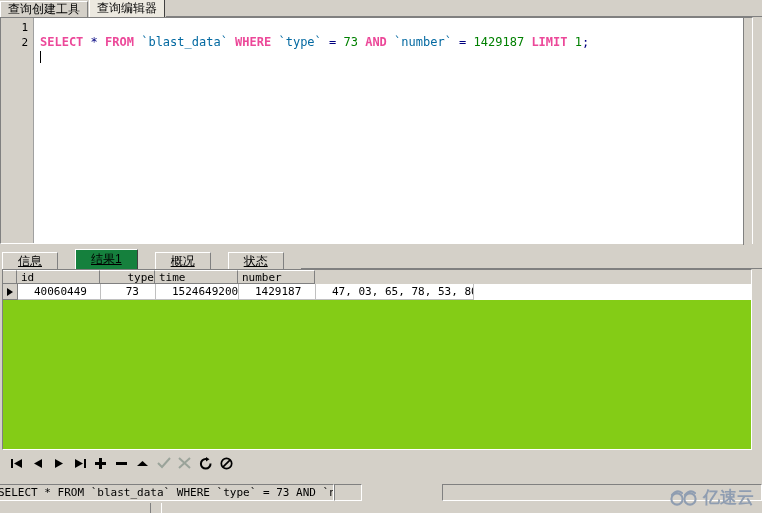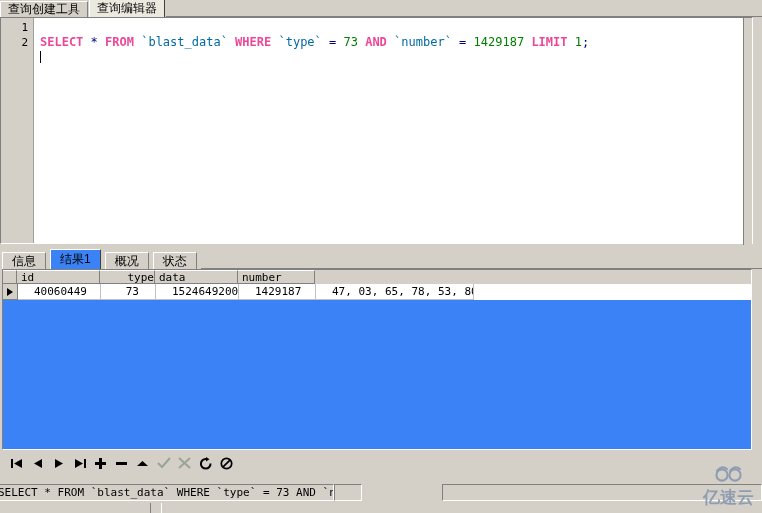--- a/index.html
+++ b/index.html
@@ -78,36 +78,36 @@
     background:#d4d0c8;border-left:1px solid #808080;
   }
 
   
   .restabs{
     position:absolute;left:0;top:250px;width:762px;height:19px;
     background:#d4d0c8;
   }
   .restabs .tabs{display:flex;align-items:flex-end;height:19px;padding-left:2px;}
   .rtab{
-    height:16px;line-height:16px;padding:0 9px;font-size:12px;
+    height:16px;line-height:16px;padding:0 15px;font-size:12px;
     background:#d4d0c8;color:#000;white-space:nowrap;
     border-left:1px solid #fff;border-top:1px solid #fff;
-    border-right:1px solid #808080;margin-right:4px;
+    border-right:1px solid #808080;margin-right:17px;text-decoration:underline;
   }
   .rtab.active{
-    height:19px;line-height:18px;background:#3b82f6;
+    height:19px;line-height:18px;background:#15803d;
     border-left:1px solid #fff;border-top:1px solid #fff;
     border-right:1px solid #404040;
   }
   .restabs .filler{flex:1;height:16px;border-bottom:1px solid #808080;}
 
   
   .grid-outer{
     position:absolute;left:2px;top:269px;width:750px;height:181px;
-    background:#3b82f6;
+    background:#84cc16;
     border:1px solid #808080;
     border-right-color:#fff;border-bottom-color:#fff;
     box-sizing:border-box;
     overflow:hidden;
   }
   .grid{
     font-family:"DejaVu Sans Mono","Liberation Mono",monospace;
     font-size:11px;
   }
   .ghead{display:flex;height:14px;background:#d4d0c8;}
@@ -173,21 +173,21 @@
   .sp-time{width:146px;flex:0 0 146px;font-family:"Liberation Sans",sans-serif;}
   .sp-rec{width:130px;flex:0 0 130px;font-family:"Liberation Sans",sans-serif;}
   .sp-end{flex:1;}
 
   
   .watermark{
     position:absolute;right:8px;bottom:4px;
     display:flex;align-items:center;gap:4px;
     color:#8c9bb0;font-size:17px;font-weight:bold;
     font-family:"DejaVu Sans","Liberation Sans",sans-serif;
-    opacity:.95;pointer-events:none;flex-direction:column;
+    opacity:.95;pointer-events:none;
   }
   .watermark .wm-mark{display:flex;align-items:center;}
 
   
   .nub{
     position:absolute;left:150px;top:503px;width:10px;height:10px;
     background:#d4d0c8;border-left:1px solid #808080;border-right:1px solid #fff;
   }
 </style>
 </head>
@@ -225,21 +225,21 @@
       <div class="filler"></div>
     </div>
   </div>
 
   <div class="grid-outer">
     <div class="grid">
       <div class="ghead">
         <div class="gcell rowhdr"></div>
         <div class="gcell" style="width:83px;flex:0 0 83px;">id</div>
         <div class="gcell" style="width:55px;flex:0 0 55px;text-align:right;">type</div>
-        <div class="gcell" style="width:83px;flex:0 0 83px;">data</div>
+        <div class="gcell" style="width:83px;flex:0 0 83px;">time</div>
         <div class="gcell" style="width:77px;flex:0 0 77px;">number</div>
       </div>
       <div class="grow">
         <div class="rowhdr">
           <span class="tri"></span>
         </div>
         <div class="gcell num-cell" style="width:83px;flex:0 0 83px;">40060449</div>
         <div class="gcell num-cell" style="width:55px;flex:0 0 55px;">73</div>
         <div class="gcell num-cell" style="width:83px;flex:0 0 83px;">1524649200</div>
         <div class="gcell" style="width:77px;flex:0 0 77px;">1429187</div>

